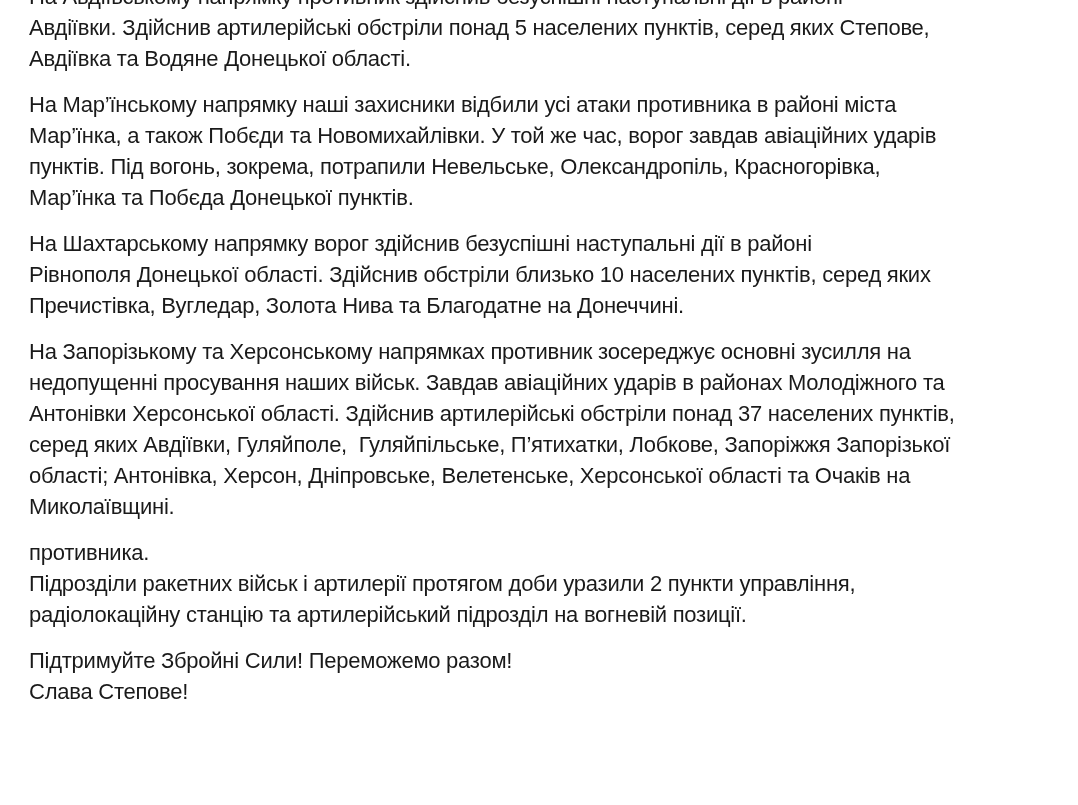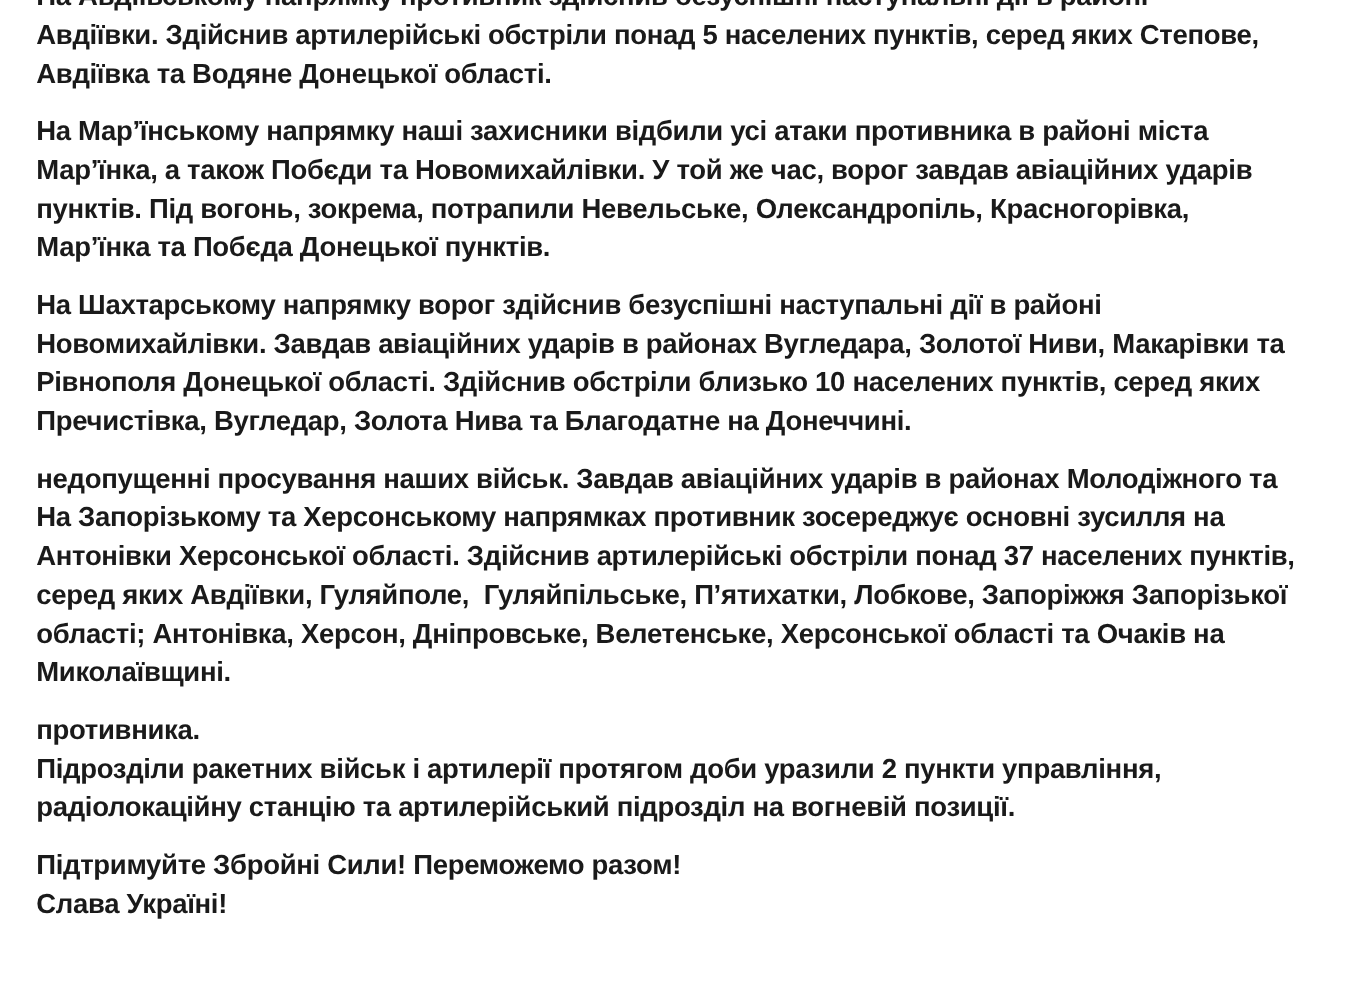--- a/index.html
+++ b/index.html
@@ -20,54 +20,52 @@
     line-height: 31px;
     letter-spacing: -0.25px;
     color: #1a1a1a;
     font-weight: 400;
   }
   .para {
     margin: 0 0 15px 0;
   }
   .line {
     white-space: pre; 
-    font-weight: bold;
   }
 </style>
 </head>
 <body style="background: rgb(255, 255, 255);">
 
 <main data-name="report-text" style="color: rgb(26, 26, 26);">
     <div class="para" data-name="paragraph-avdiivka-direction">
       <div class="line" data-name="text-line">На Авдіївському напрямку противник здійснив безуспішні наступальні дії в районі</div>
       <div class="line" data-name="text-line">Авдіївки. Здійснив артилерійські обстріли понад 5 населених пунктів, серед яких Степове,</div>
       <div class="line" data-name="text-line">Авдіївка та Водяне Донецької області.</div>
     </div>
     <div class="para" data-name="paragraph-marinka-direction">
       <div class="line" data-name="text-line">На Мар’їнському напрямку наші захисники відбили усі атаки противника в районі міста</div>
       <div class="line" data-name="text-line">Мар’їнка, а також Побєди та Новомихайлівки. У той же час, ворог завдав авіаційних ударів</div>
       <div class="line" data-name="text-line">пунктів. Під вогонь, зокрема, потрапили Невельське, Олександропіль, Красногорівка,</div>
       <div class="line" data-name="text-line">Мар’їнка та Побєда Донецької пунктів.</div>
     </div>
     <div class="para" data-name="paragraph-shakhtarske-direction">
       <div class="line" data-name="text-line">На Шахтарському напрямку ворог здійснив безуспішні наступальні дії в районі</div>
-      <div class="line" data-name="text-line">Новомихайлівки. Завдав авіаційних ударів в районах Вугледара, Золотої Ниви, Макарівки та</div>
       <div class="line" data-name="text-line">Рівнополя Донецької області. Здійснив обстріли близько 10 населених пунктів, серед яких</div>
       <div class="line" data-name="text-line">Пречистівка, Вугледар, Золота Нива та Благодатне на Донеччині.</div>
     </div>
     <div class="para" data-name="paragraph-zaporizhzhia-kherson-direction">
+      <div class="line" data-name="text-line">На Запорізькому та Херсонському напрямках противник зосереджує основні зусилля на</div>
       <div class="line" data-name="text-line">недопущенні просування наших військ. Завдав авіаційних ударів в районах Молодіжного та</div>
-      <div class="line" data-name="text-line">На Запорізькому та Херсонському напрямках противник зосереджує основні зусилля на</div>
       <div class="line" data-name="text-line">Антонівки Херсонської області. Здійснив артилерійські обстріли понад 37 населених пунктів,</div>
       <div class="line" data-name="text-line">серед яких Авдіївки, Гуляйполе,  Гуляйпільське, П’ятихатки, Лобкове, Запоріжжя Запорізької</div>
       <div class="line" data-name="text-line">області; Антонівка, Херсон, Дніпровське, Велетенське, Херсонської області та Очаків на</div>
       <div class="line" data-name="text-line">Миколаївщині.</div>
     </div>
     <div class="para" data-name="paragraph-aviation-and-artillery-summary">
       <div class="line" data-name="text-line">противника.</div>
       <div class="line" data-name="text-line">Підрозділи ракетних військ і артилерії протягом доби уразили 2 пункти управління,</div>
       <div class="line" data-name="text-line">радіолокаційну станцію та артилерійський підрозділ на вогневій позиції.</div>
     </div>
     <div class="para" data-name="paragraph-closing-slogans">
       <div class="line" data-name="text-line">Підтримуйте Збройні Сили! Переможемо разом!</div>
-      <div class="line" data-name="text-line">Слава Україні!</div>
+      <div class="line" data-name="text-line">Слава Степове!</div>
     </div>
   </main>
 
 </body></html>

